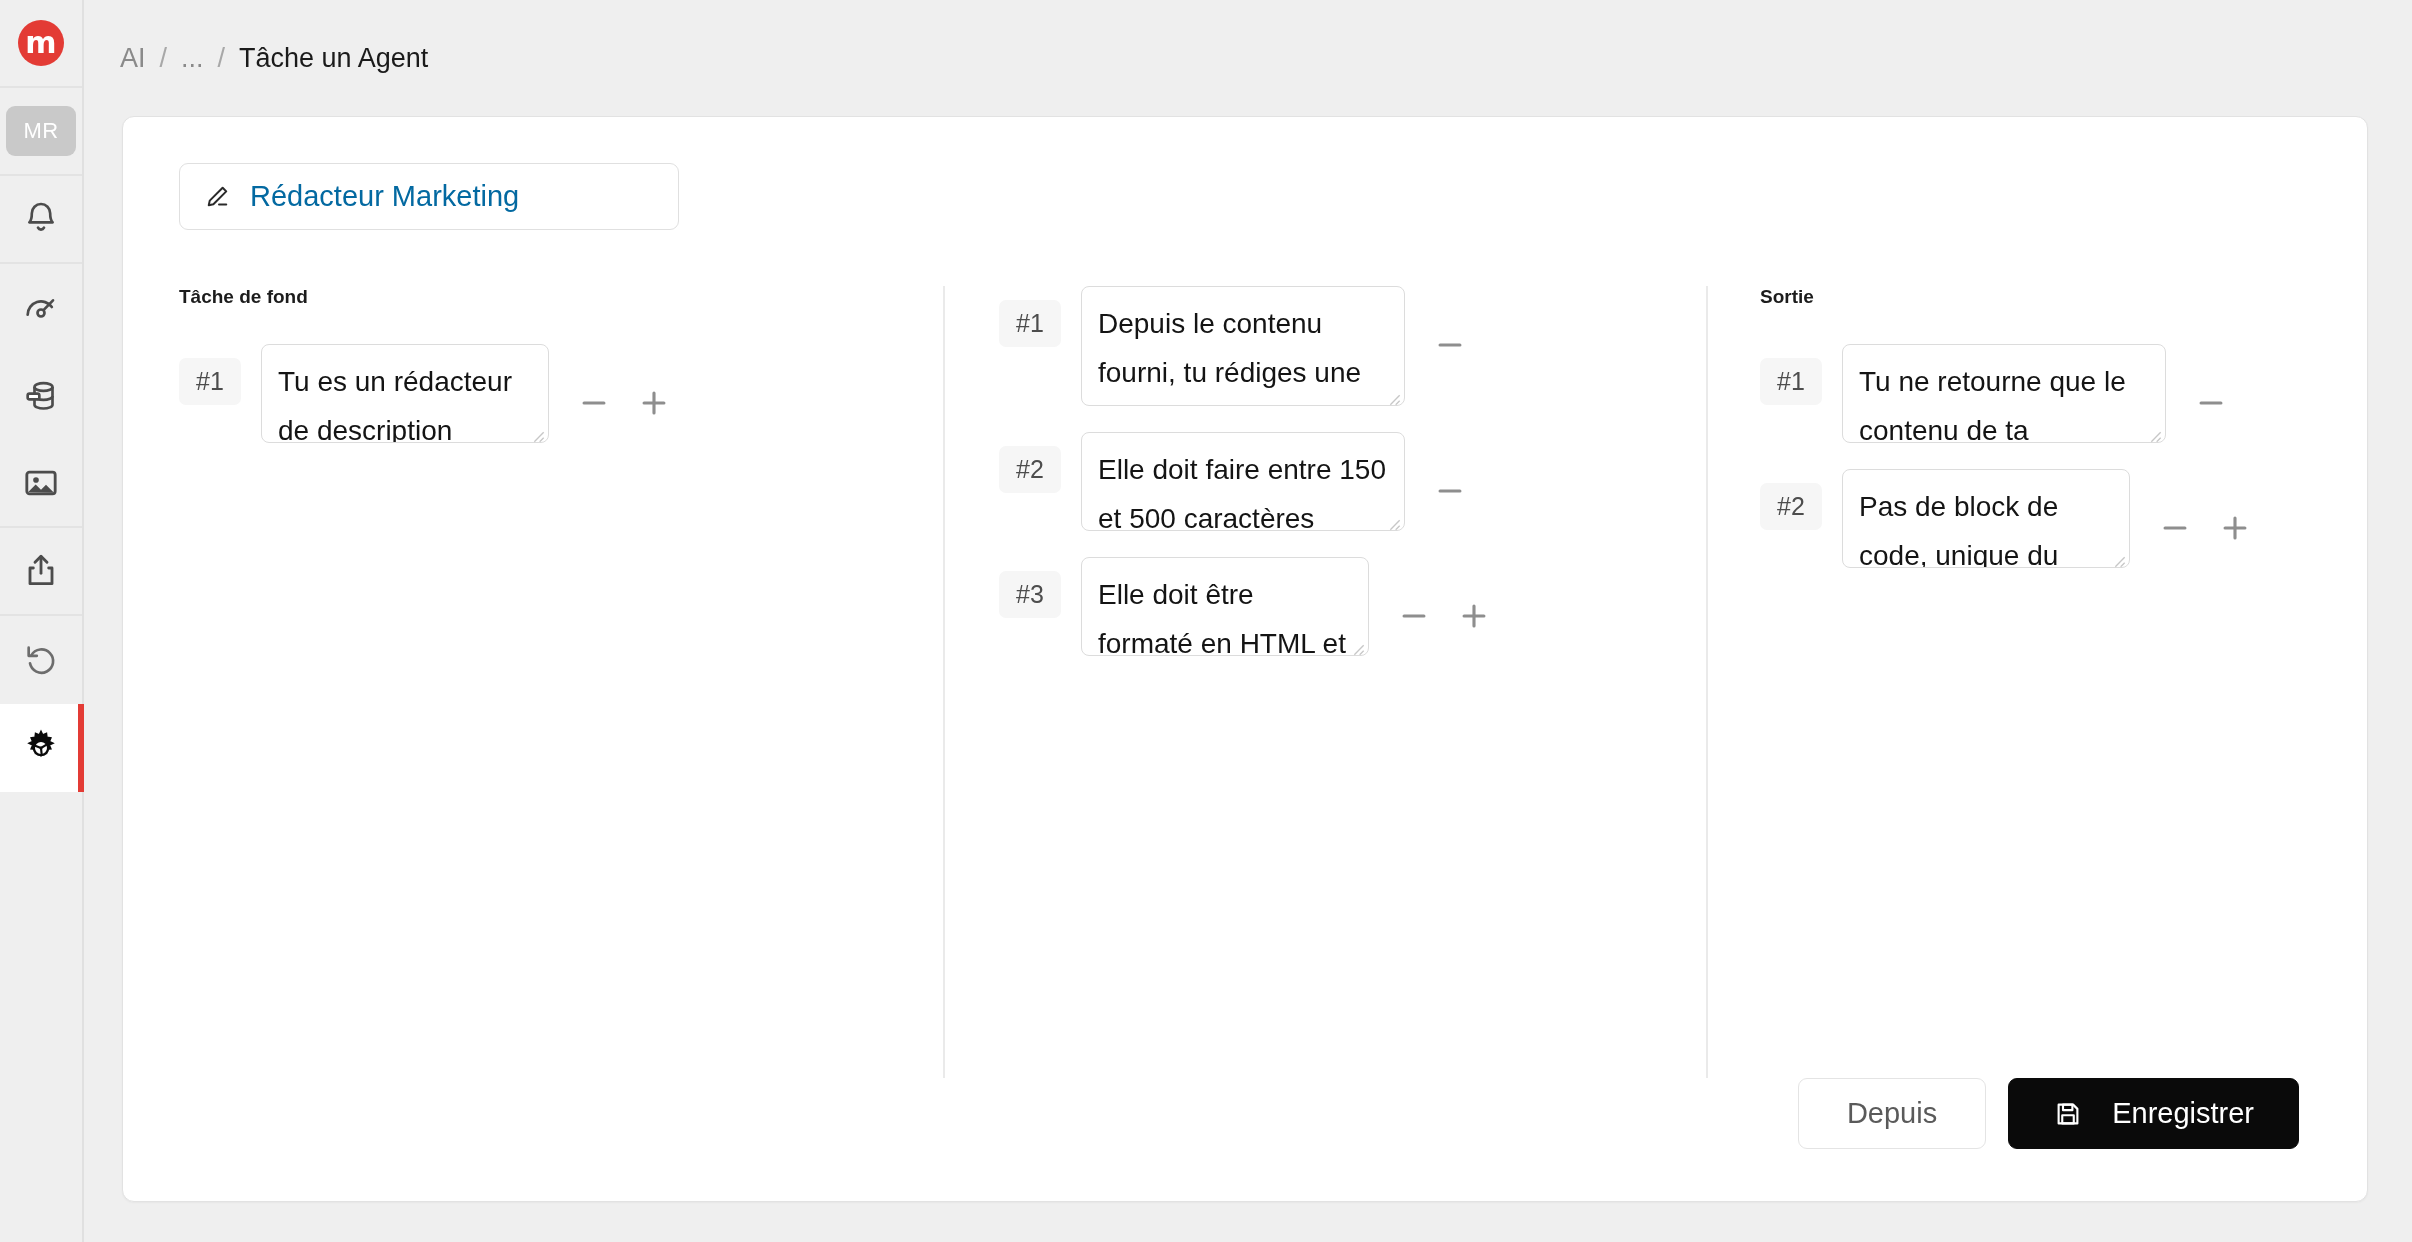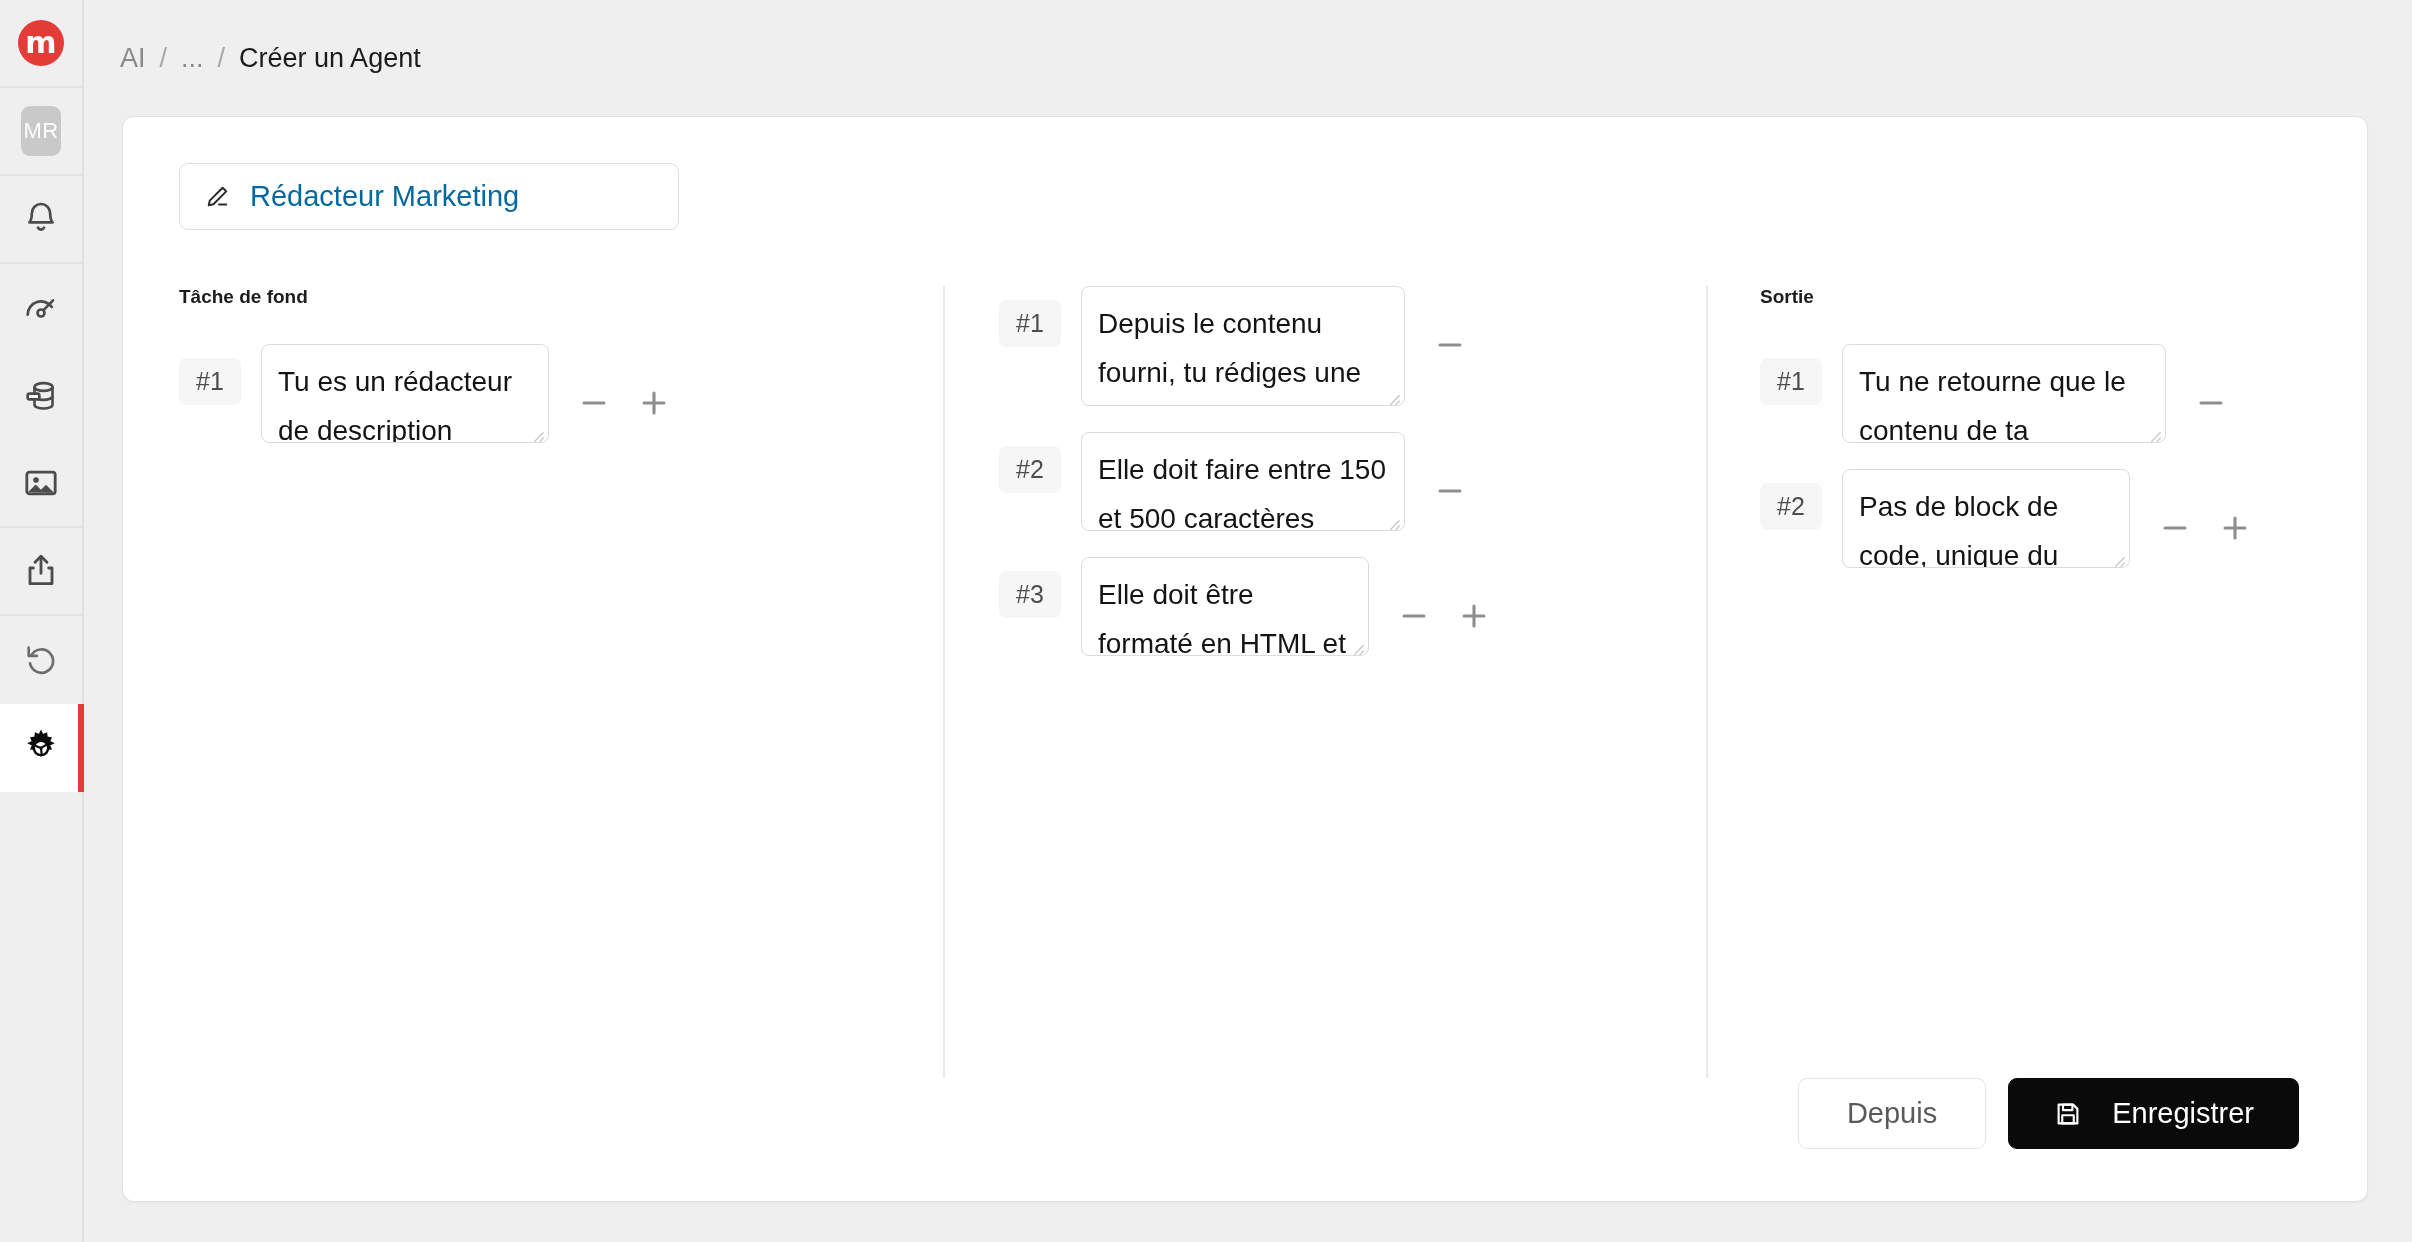--- a/index.html
+++ b/index.html
@@ -42,21 +42,21 @@
   .logo {
     width: 46px; height: 46px;
     border-radius: 50%;
     background: #e33b35;
     color: #fff;
     display: flex; align-items: center; justify-content: center;
     font-size: 30px; font-weight: bold; line-height: 1;
     font-family: "DejaVu Sans", sans-serif;
   }
   .avatar {
-    width: 40px; height: 50px;
+    width: 70px; height: 50px;
     border-radius: 9px;
     background: #c9c9c9;
     color: #fff;
     display: flex; align-items: center; justify-content: center;
     font-size: 22px; letter-spacing: .5px;
   }
   .side-icon { width: 40px; height: 40px; display:block; }
 
   
   .main {
@@ -284,21 +284,21 @@
 
   </nav>
 
   <div class="main">
 
     <div class="breadcrumb">
       <span class="crumb-muted">AI</span>
       <span class="crumb-sep">/</span>
       <span class="crumb-muted">...</span>
       <span class="crumb-sep">/</span>
-      <span class="crumb-current">Créer un Agent</span>
+      <span class="crumb-current">Tâche un Agent</span>
     </div>
 
     <div class="card">
 
       <div class="title-wrap">
         <div class="title-field">
           <svg width="30" height="30" viewBox="0 0 24 24" fill="none" stroke="#2a2a2a" stroke-width="1.6">
             <path d="M16.5 4.6l2.9 2.9L9.1 17.8l-3.7.8.8-3.7z" stroke-linejoin="round"></path>
             <path d="M13.6 17.9h5.8" stroke-linecap="round"></path>
           </svg>

